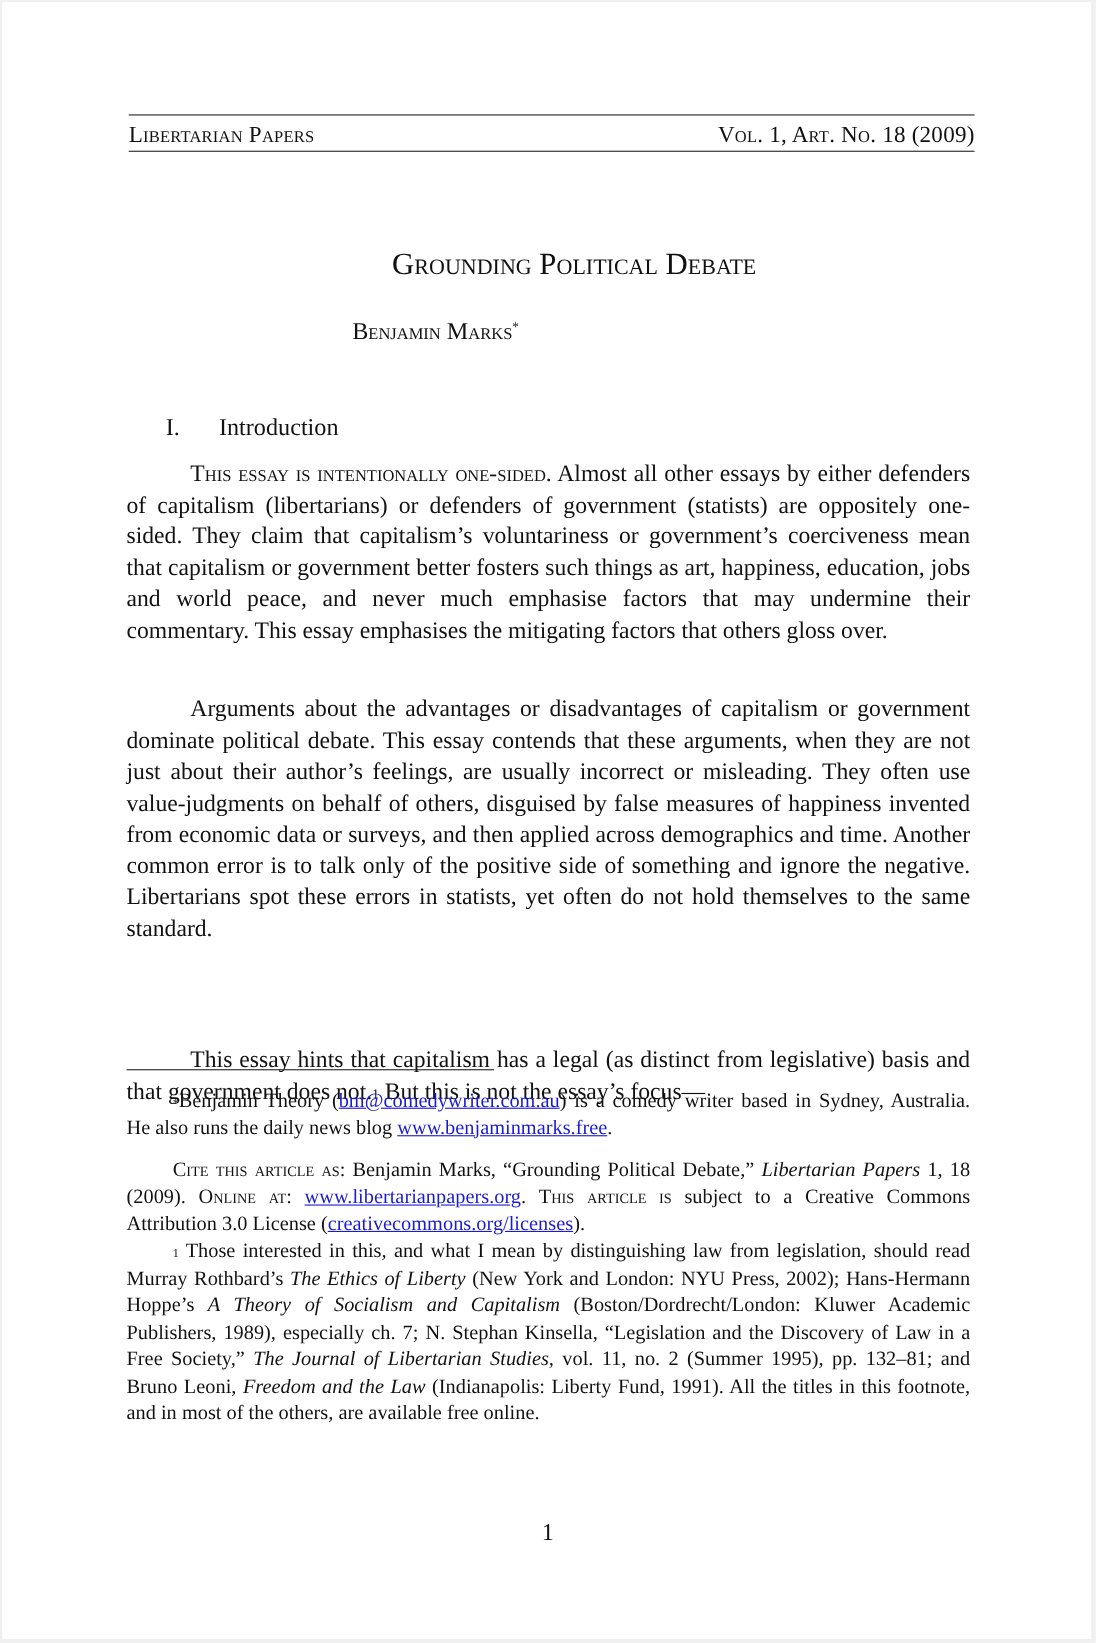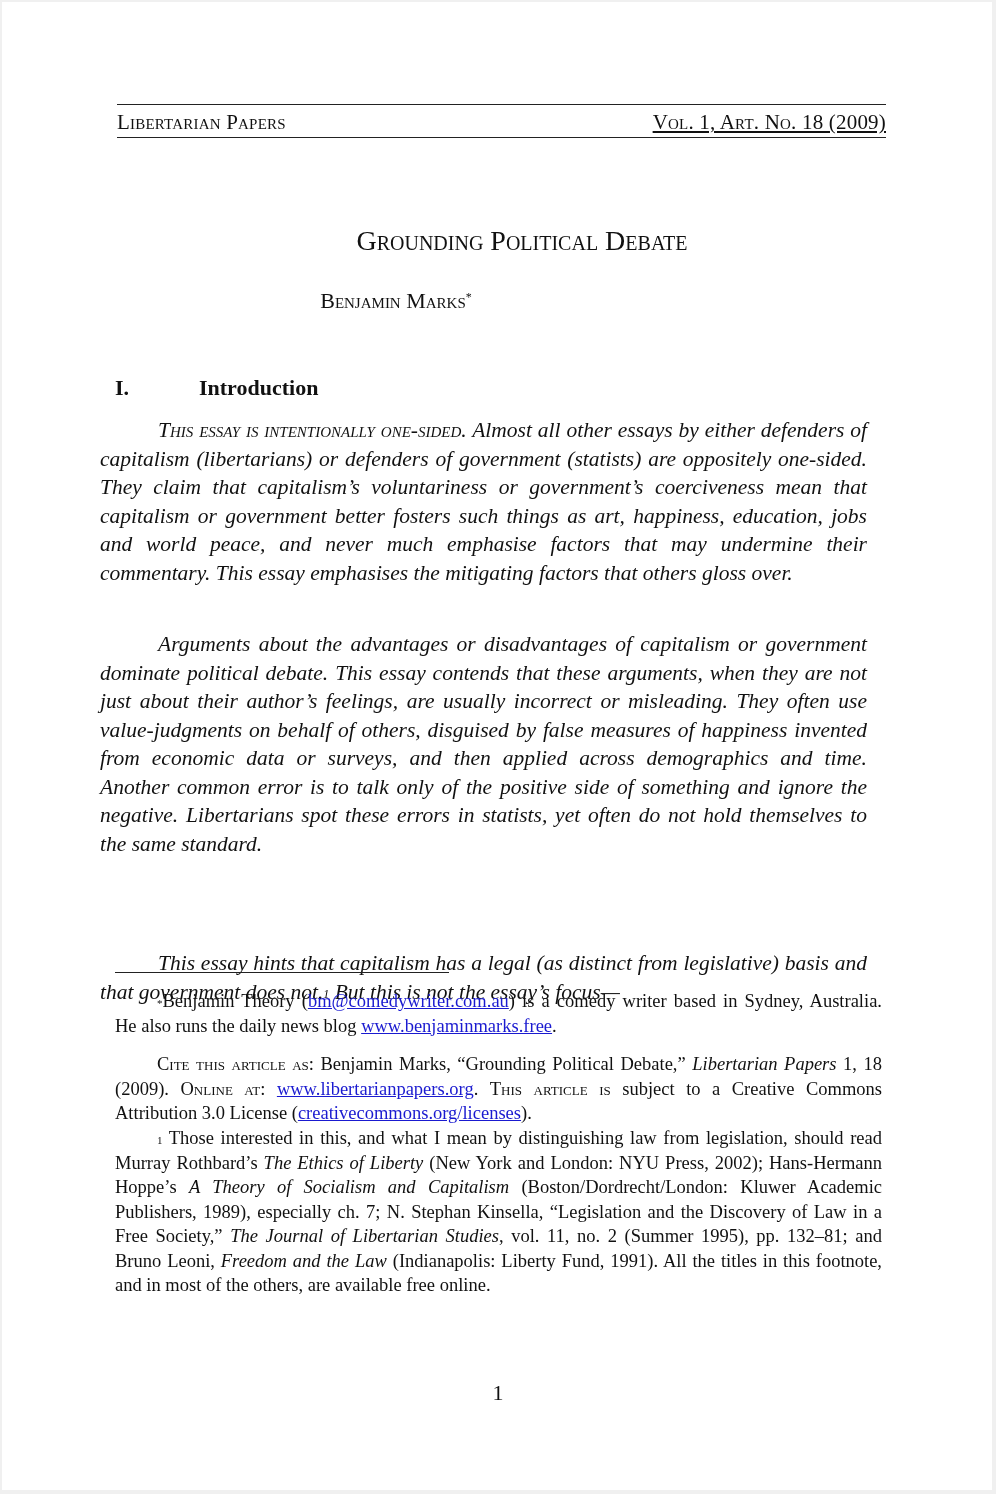--- a/index.html
+++ b/index.html
@@ -37,21 +37,21 @@
     .running-header .left,
     .running-header .right {
       position: absolute;
       top: 6px;
       font-size: 21px;
       font-variant: small-caps;
       letter-spacing: 0.2px;
       line-height: 22px;
     }
     .running-header .left { left: 0; }
-    .running-header .right { right: 0; text-decoration: underline; }
+    .running-header .right { right: 0; }
 
     .title {
       position: absolute;
       left: 0;
       width: 996px;
       top: 224px;
       text-align: center;
       font-size: 28px;
       font-variant: small-caps;
       line-height: 34px;
@@ -72,38 +72,38 @@
       vertical-align: top;
       position: relative;
       top: -4px;
     }
 
     .section-heading {
       position: absolute;
       left: 115px;
       top: 374px;
       font-size: 22px;
-      font-weight: bold;
+      font-weight: normal;
       line-height: 28px;
+      text-align: center;
     }
     .section-heading .num {
       display: inline-block;
       width: 84px;
     }
 
     .body-text {
       position: absolute;
-      left: 100px;
+      left: 115px;
       width: 767px;
       font-size: 21.5px;
       line-height: 28.5px;
       text-align: justify;
       text-indent: 58px;
       margin: 0;
-      font-style: italic;
     }
     .sc { font-variant: small-caps; }
     .fnref {
       font-size: 12px;
       vertical-align: top;
       position: relative;
       top: 2px;
     }
 
     .footnote-rule {

